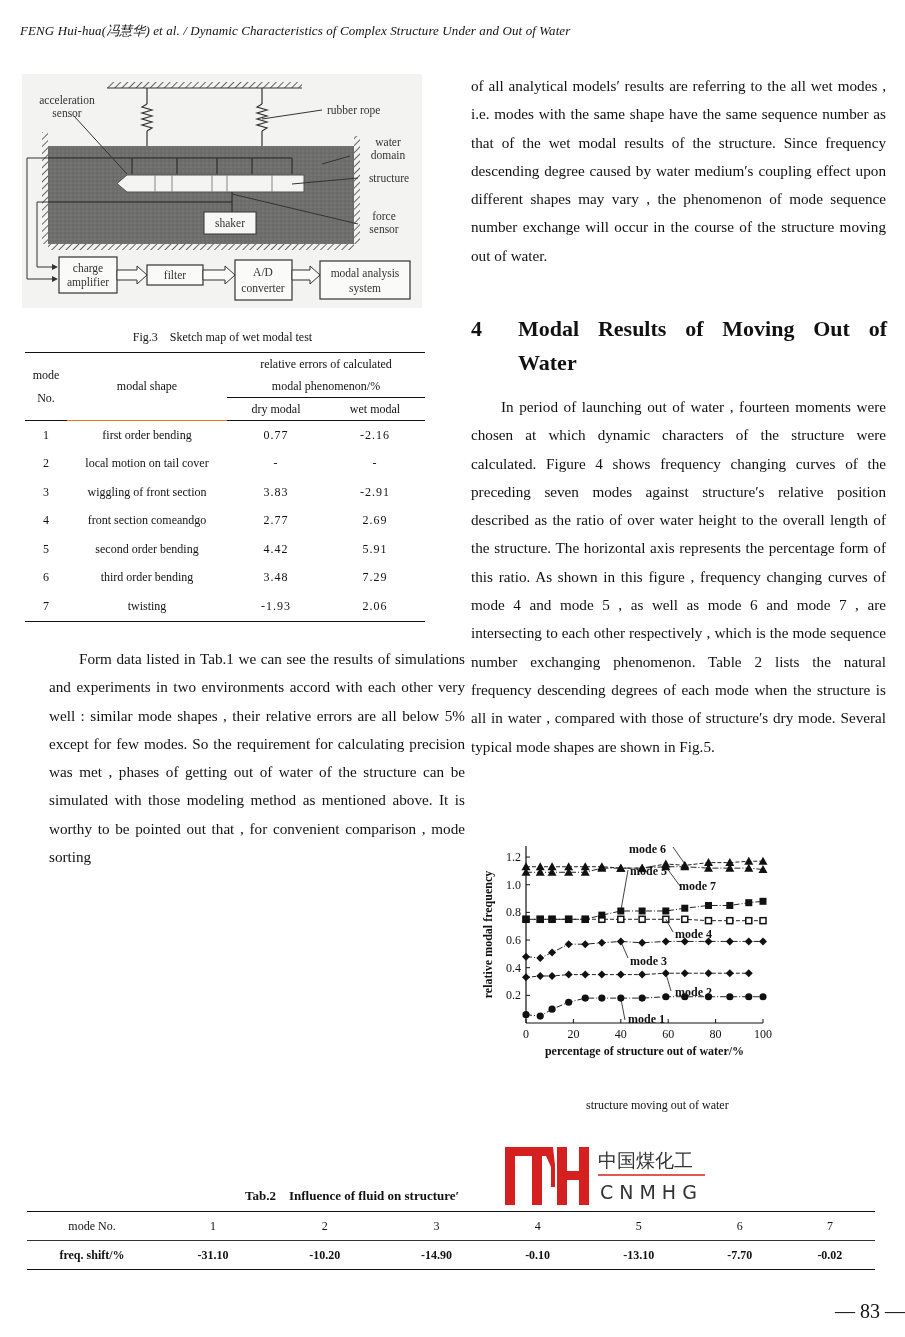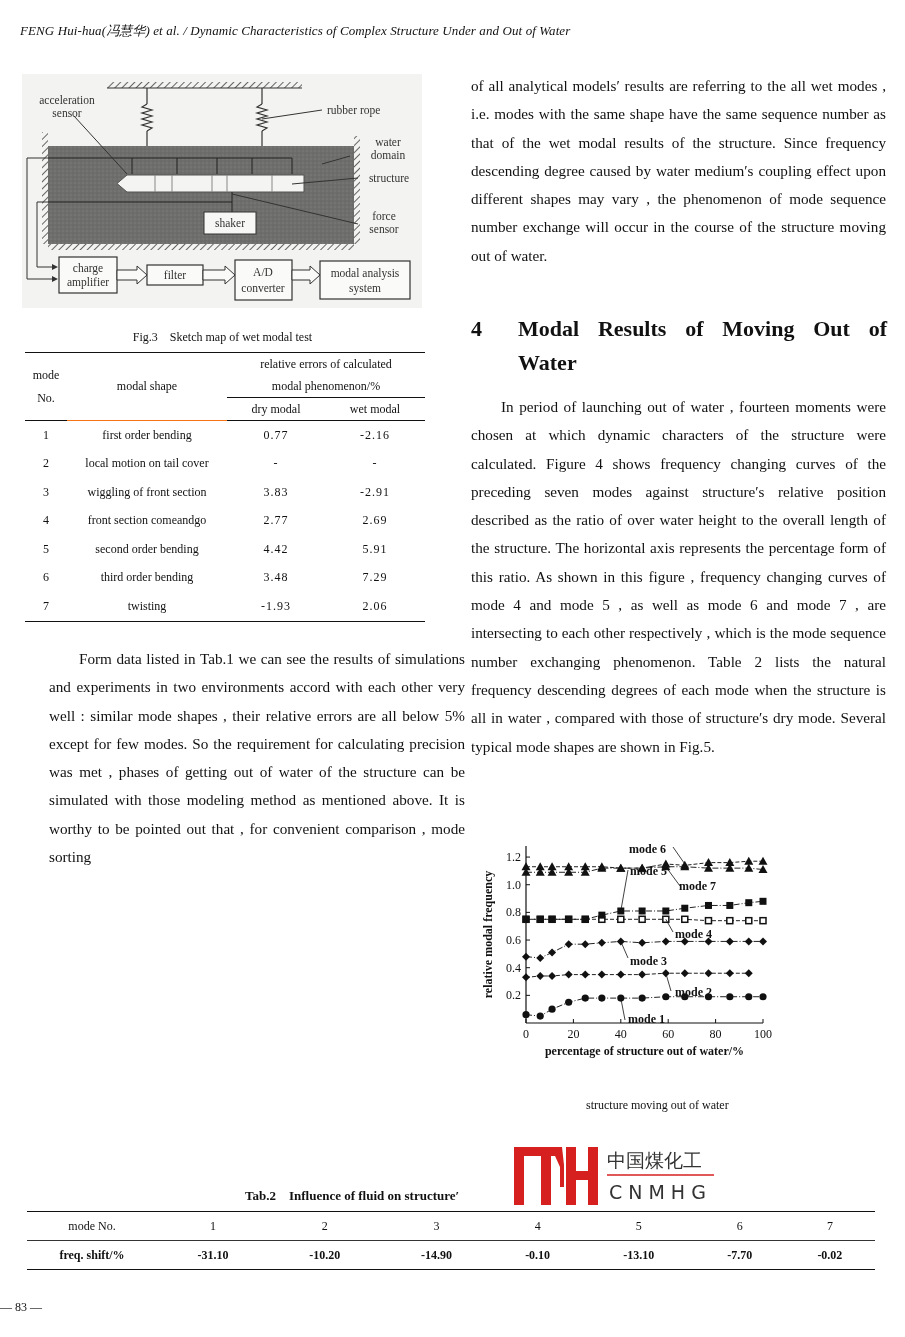--- a/index.html
+++ b/index.html
@@ -22,27 +22,27 @@
   .left-para { left: 18px; top: 645px; width: 416px; margin-left: 31px; }
   .right-para1 { left: 471px; top: 72px; width: 415px; }
   .right-para2 { left: 471px; top: 393px; width: 415px; }
   .indent { text-indent: 30px; }
   .section-title { position: absolute; left: 471px; top: 312px; width: 416px; font-weight: bold; font-size: 22px; line-height: 34px; }
   .section-title .num-col { position: absolute; left: 0; top: 0; }
   .section-title .title-text { position: absolute; left: 47px; top: 0; width: 369px; text-align: justify; word-spacing: 6px; }
   .fig4 { position: absolute; left: 478px; top: 838px; width: 300px; height: 240px; }
   .fig4-caption { position: absolute; left: 541px; top: 1093px; font-size: 12px; line-height: 24px; }
   .fig4-caption .l2 { padding-left: 45px; }
-  .logo { position: absolute; left: 505px; top: 1147px; width: 210px; height: 60px; margin-left: 9px; }
+  .logo { position: absolute; left: 505px; top: 1147px; width: 210px; height: 60px; }
   .tab2-title { position: absolute; left: 245px; top: 1188px; font-weight: bold; font-size: 13px; }
   .tab2 { position: absolute; left: 27px; top: 1211px; width: 848px; font-size: 12px; }
   .tab2 td { text-align: center; height: 28px; padding: 0; }
   .tab2 .r1 td { border-top: 1.5px solid #111; border-bottom: 1px solid #333; }
   .tab2 .r2 td { border-bottom: 1.5px solid #111; font-weight: bold; }
-  .page-num { position: absolute; left: 0; width: 905px; top: 1300px; text-align: left; font-size: 12px; }
+  .page-num { position: absolute; left: 0; width: 905px; top: 1300px; text-align: right; font-size: 20px; }
 </style>
 </head>
 <body>
 
 <div class="header">FENG Hui-hua(冯慧华) et al. / Dynamic Characteristics of Complex Structure Under and Out of Water</div>
 
 <div class="fig3">
   <svg width="400" height="234" viewBox="0 0 400 234" font-family="Liberation Serif, serif" font-size="11.5" fill="#333">
     <defs>
       <pattern id="hatch" width="5" height="5" patternUnits="userSpaceOnUse" patternTransform="rotate(45)">

